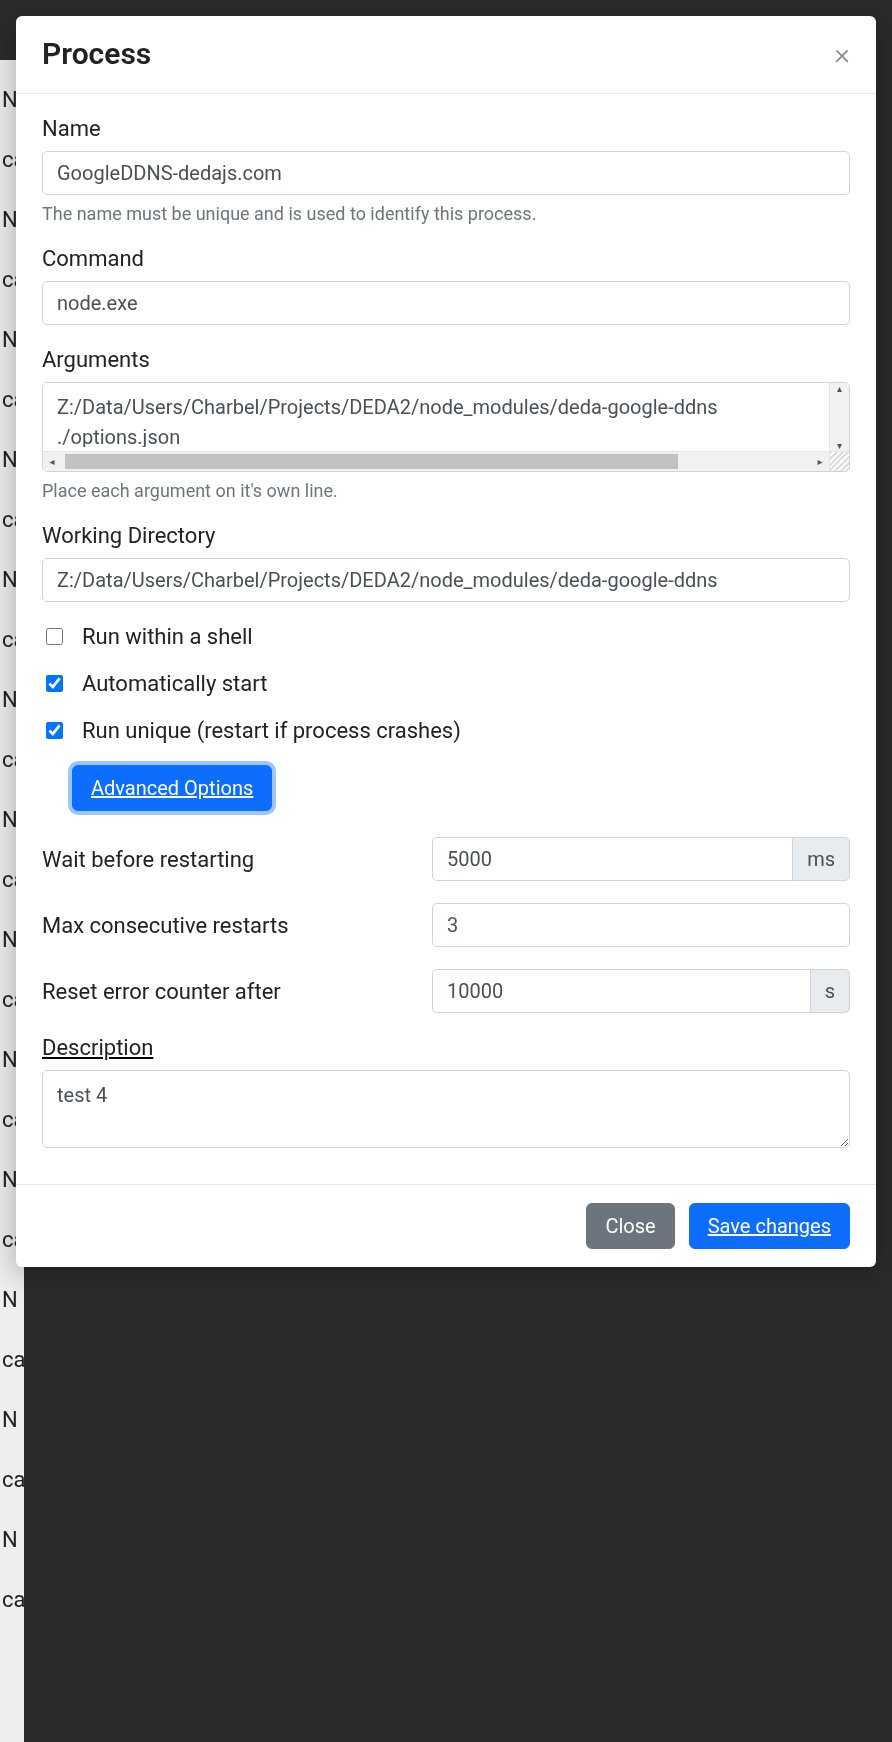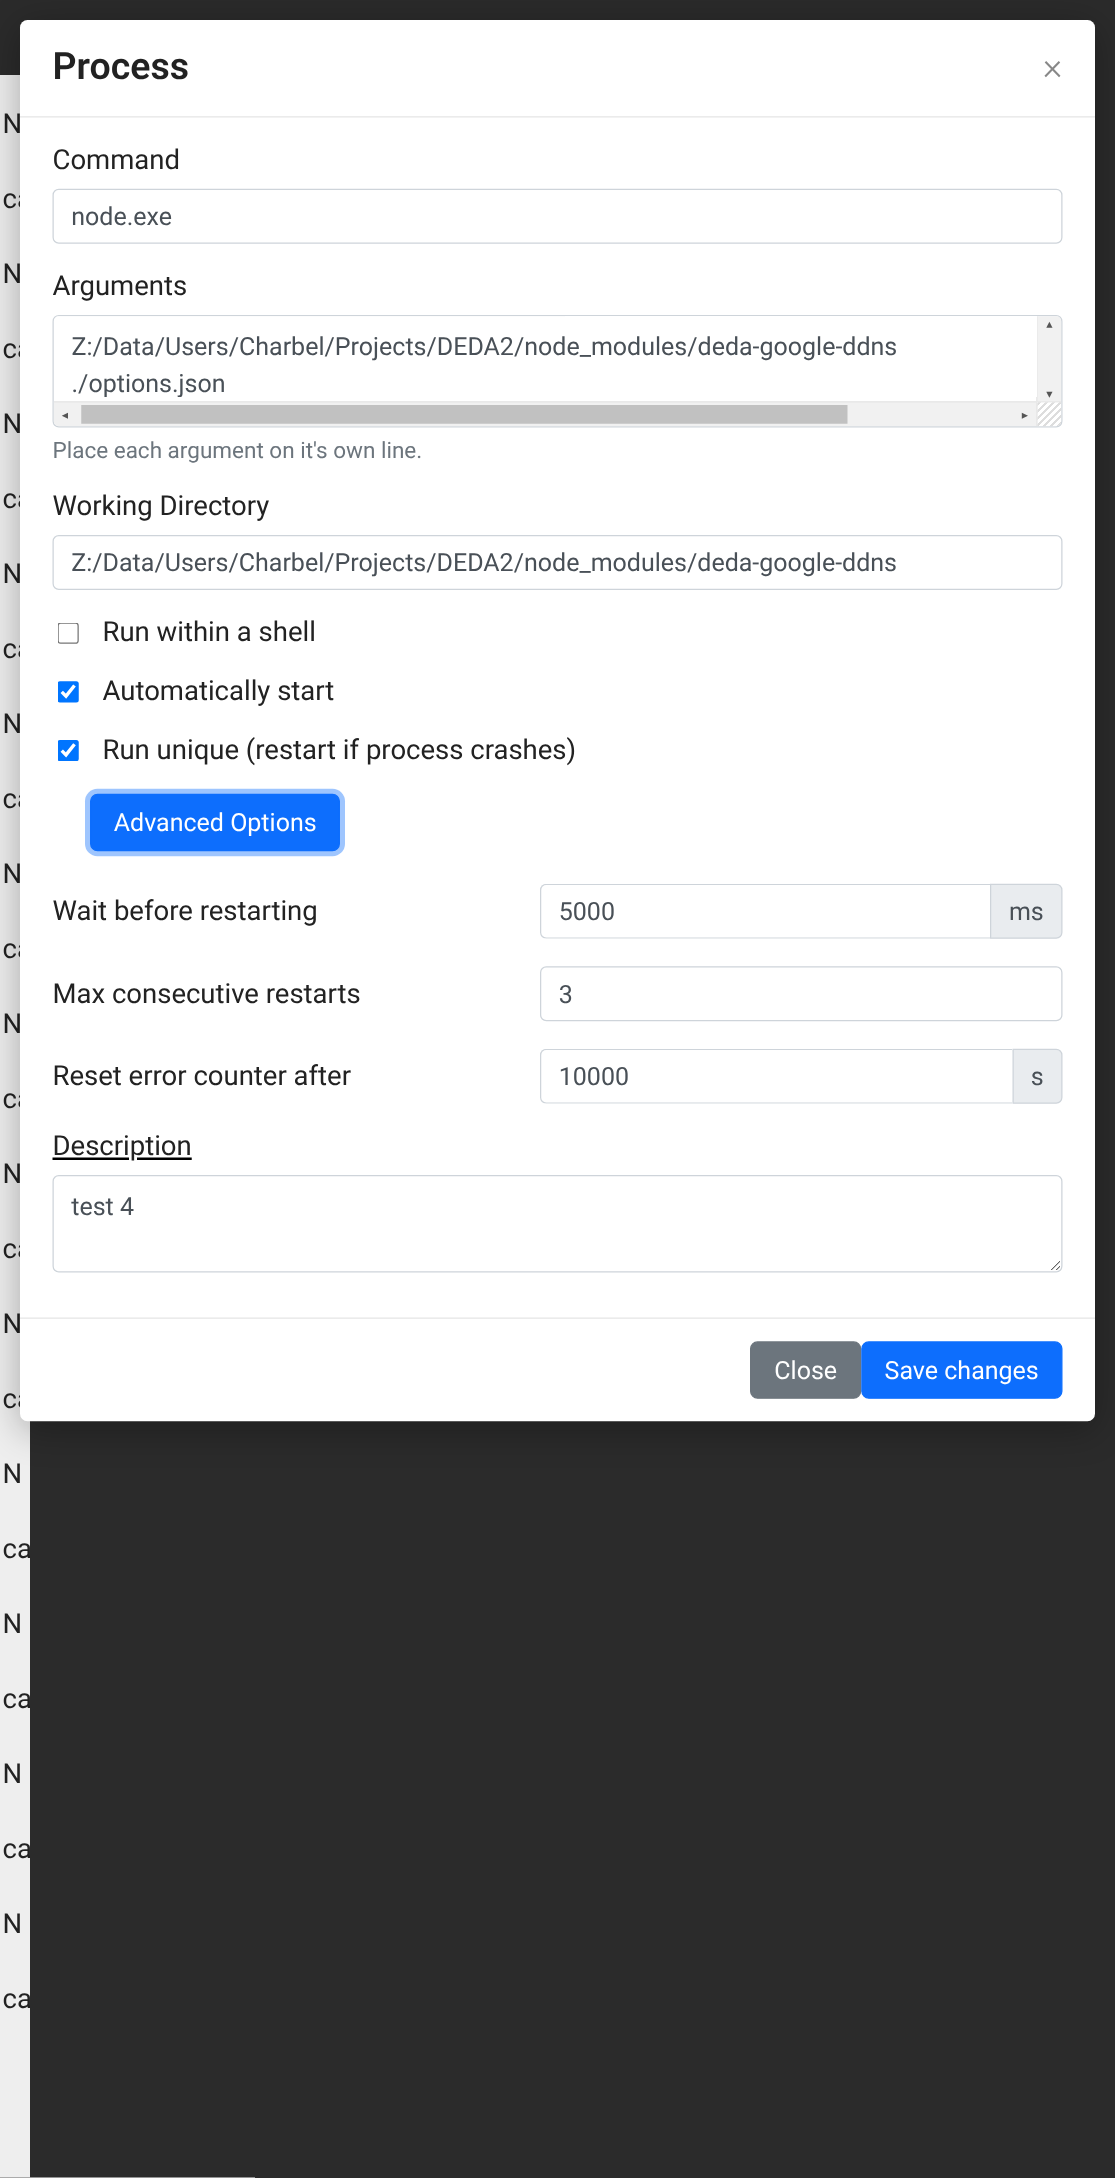--- a/index.html
+++ b/index.html
@@ -154,20 +154,21 @@
     padding: 10px 18px;
     border-radius: 6px;
     border: 1px solid transparent;
     cursor: pointer;
     font-family: inherit;
   }
   .btn-primary {
     background: #0d6efd;
     color: #fff;
     border-color: #0d6efd;
+    text-decoration: underline;
   }
   .btn-primary.focused {
     box-shadow: 0 0 0 4px rgba(13,110,253,0.4);
   }
   .btn-secondary {
     background: #6c757d;
     color: #fff;
     border-color: #6c757d;
   }
   .adv-row {
@@ -194,20 +195,21 @@
     padding: 9px 14px;
     font-size: 20px;
     color: #495057;
     display:flex; align-items:center;
   }
   .modal-footer {
     border-top: 1px solid #e5e5e5;
     padding: 18px 26px;
     display: flex;
     justify-content: flex-end;
+    gap: 14px;
   }
   .advanced-block { margin-left: 30px; margin-bottom: 26px; }
 </style>
 </head>
 <body>
 
 <div class="bg-col">
   <div>N</div>
     <div>ca</div>
     <div>N</div>
@@ -238,20 +240,25 @@
 
 <div class="modal">
 
   <div class="modal-header">
     <div class="modal-title">Process</div>
     <div class="close-x">×</div>
   </div>
 
   <div class="modal-body">
 
+    <div class="form-group">
+      <label class="form-label">Name</label>
+      <input class="form-control" type="text" value="GoogleDDNS-dedajs.com" style="">
+      <div class="help-text">The name must be unique and is used to identify this process.</div>
+    </div>
 
     <div class="form-group">
       <label class="form-label">Command</label>
       <input class="form-control" type="text" value="node.exe" style="">
     </div>
 
     <div class="form-group">
       <label class="form-label">Arguments</label>
       <div class="textarea-wrap">
         <textarea class="form-control" spellcheck="false" style="">Z:/Data/Users/Charbel/Projects/DEDA2/node_modules/deda-google-ddns

